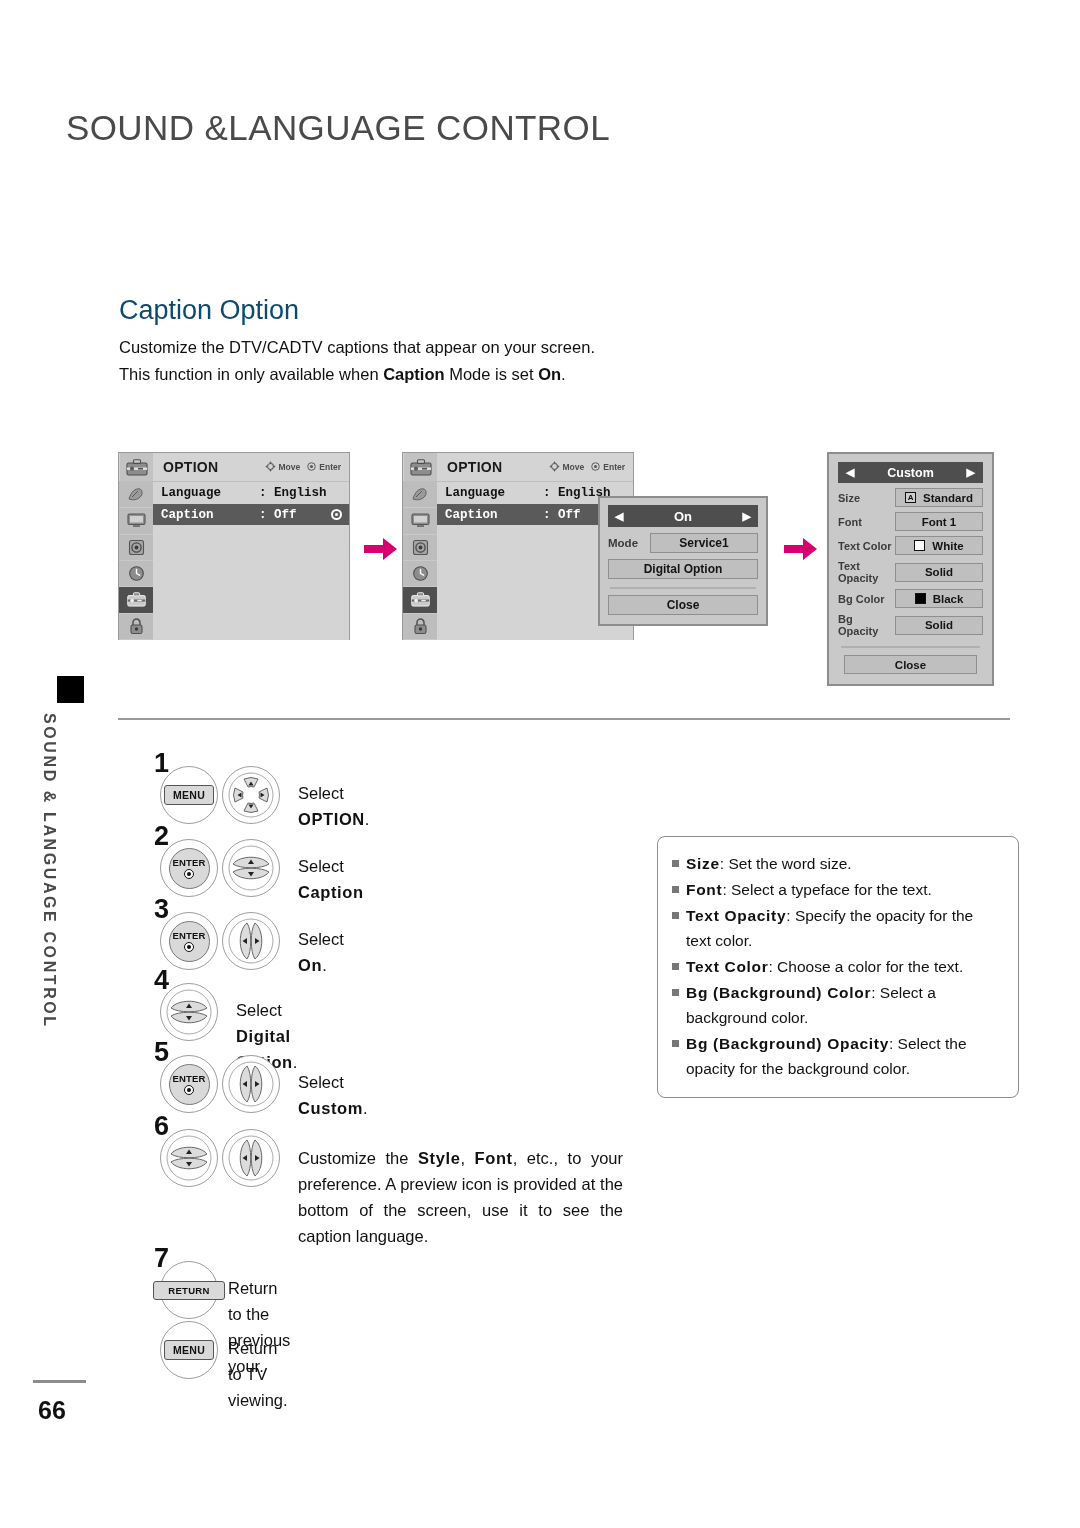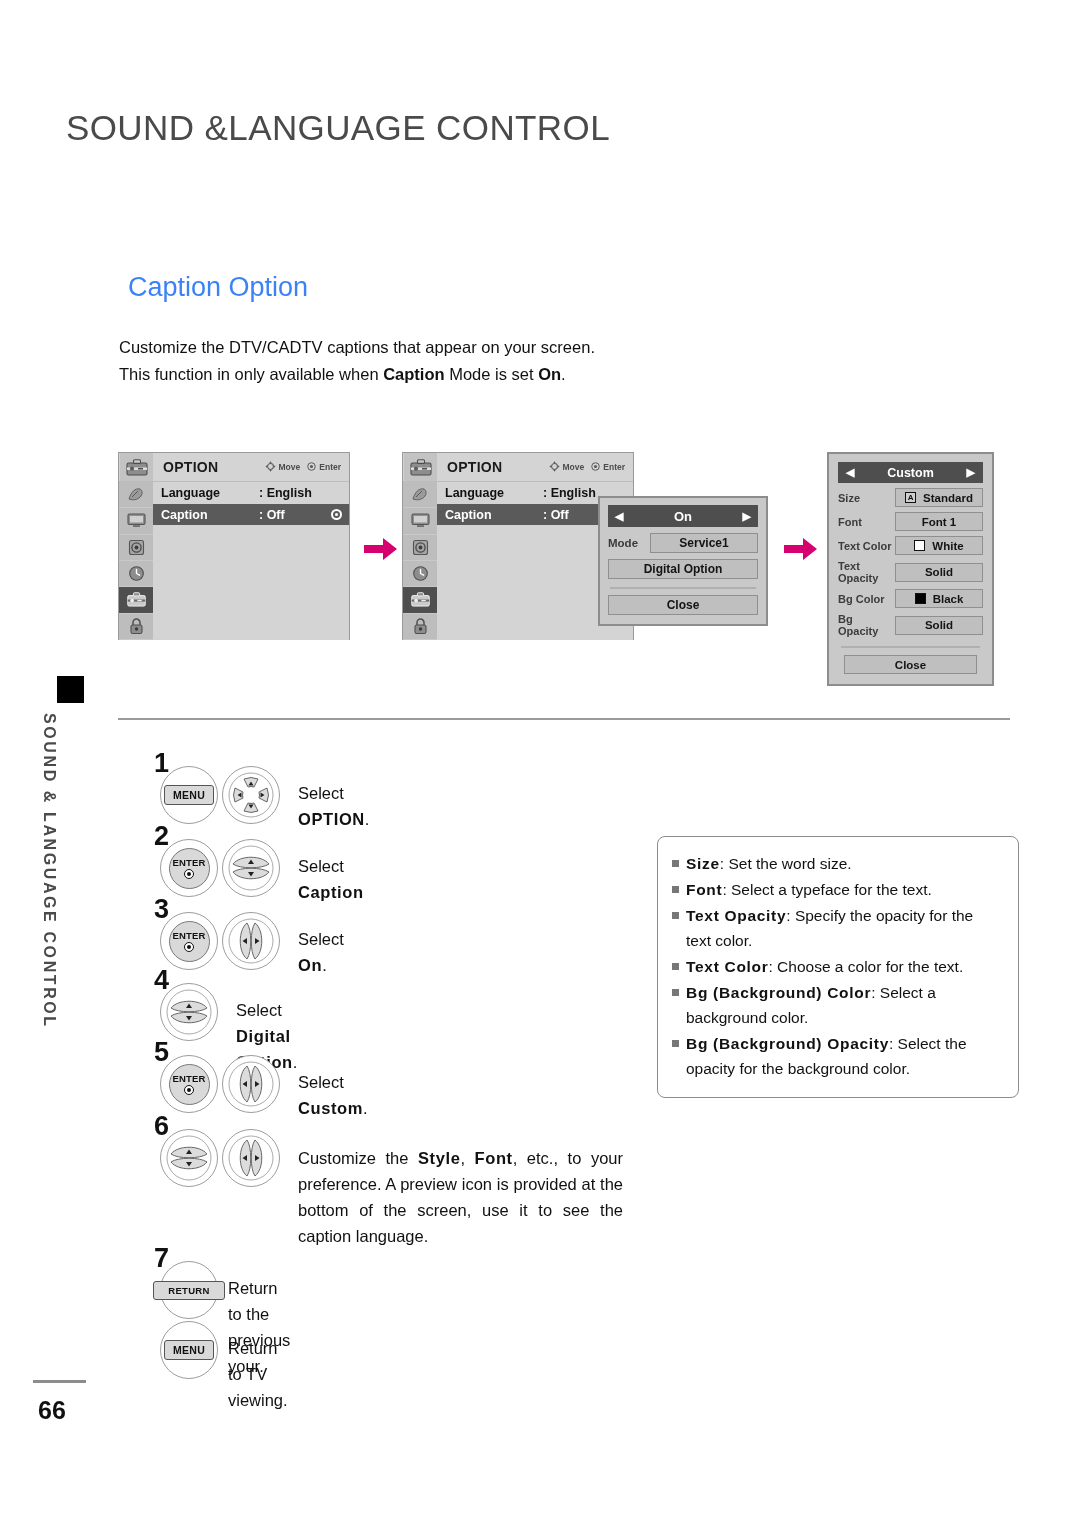--- a/index.html
+++ b/index.html
@@ -16,22 +16,22 @@
   
   .page-title {
     position:absolute; left:66px; top:108px;
     font-size:35px; font-weight:400; letter-spacing:0.4px;
     color:#4a4a4a;
     font-family:"Liberation Sans", sans-serif;
   }
 
   
   .section-title {
-    position:absolute; left:119px; top:272px;
-    font-size:27px; font-weight:400; color:#3b82f6;margin-left:9px;
+    position:absolute; left:119px; top:295px;
+    font-size:27px; font-weight:400; color:#0c4a6e;
   }
   .intro {
     position:absolute; left:119px; top:334px;
     width:640px; font-size:16.5px; line-height:27px; color:#111;
   }
   .intro b { font-weight:bold; }
 
   
   .side-block {
     position:absolute; left:57px; top:676px;
@@ -81,21 +81,21 @@
     font-size:14px; font-weight:bold; color:#1a1a1a;
     margin-left:10px; letter-spacing:0.3px;
   }
   .osd-hints {
     margin-left:auto; margin-right:8px;
     display:flex; align-items:center; gap:7px;
     font-size:8.5px; font-weight:bold; color:#4d4d4d;
   }
   .hint { display:flex; align-items:center; gap:3px; }
 
-  .osd-body { display:flex; }
+  .osd-body { display:flex;font-family:Liberation Mono, monospace; }
   .osd-icons {
     width:34px; background:#c9c9c9;
     display:flex; flex-direction:column;
   }
   .osd-icon {
     height:27px; margin-bottom:1px;
     background:#bdbdbd;
     display:flex; align-items:center; justify-content:center;
   }
   .osd-icon.sel { background:#4f4f4f; }

